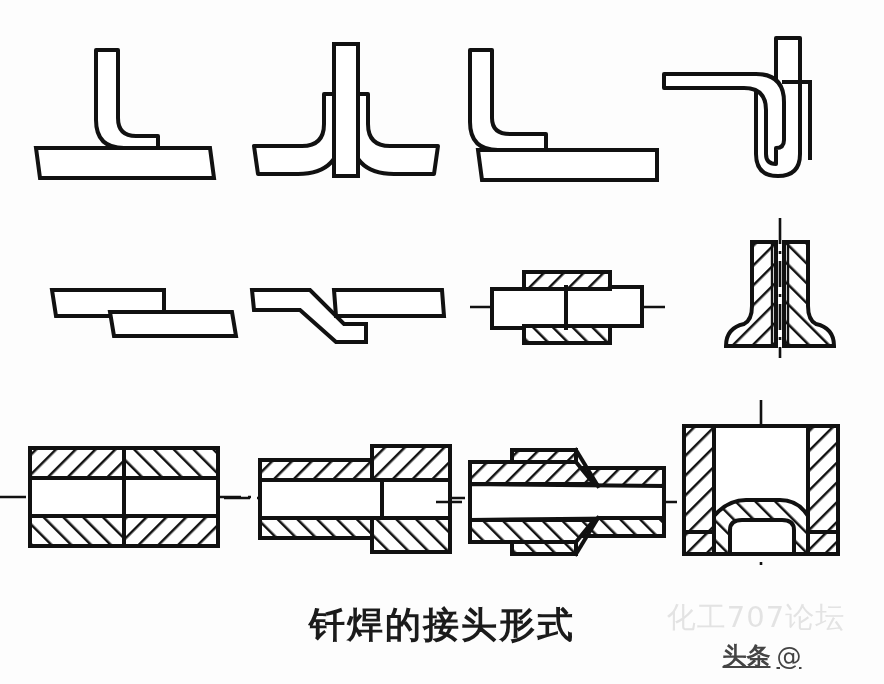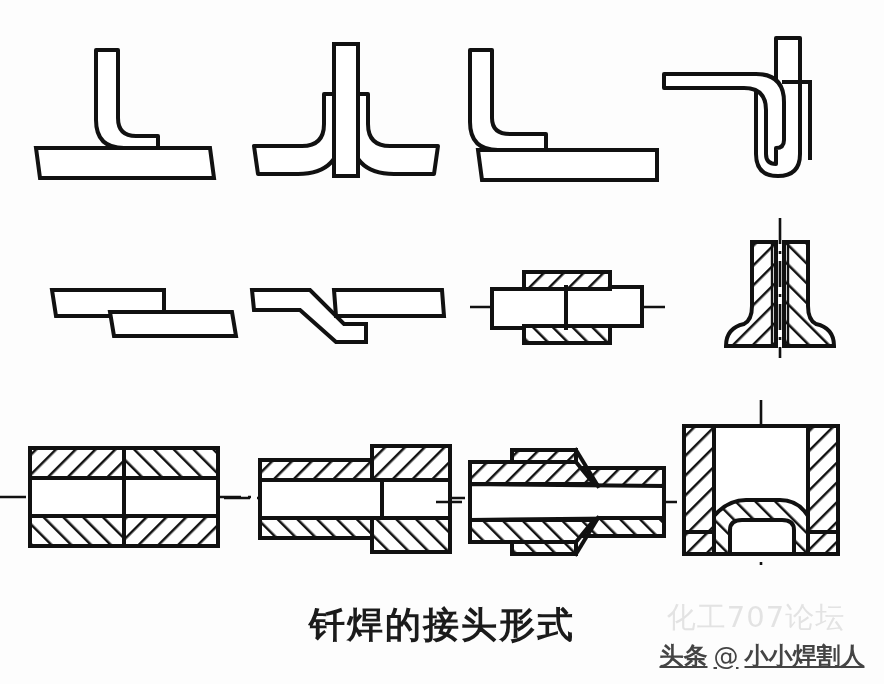--- a/index.html
+++ b/index.html
@@ -301,16 +301,15 @@
     </svg>
   </div>
 
   <div id="bg-watermark">化工707论坛</div>
 
   <div id="caption">钎焊的接头形式</div>
 
   <div id="account-watermark">
     <span>头条</span>
     <span class="at">@</span>
-    <span>小小焊割人</span>
   </div>
 
 </div>
 
 </body></html>

